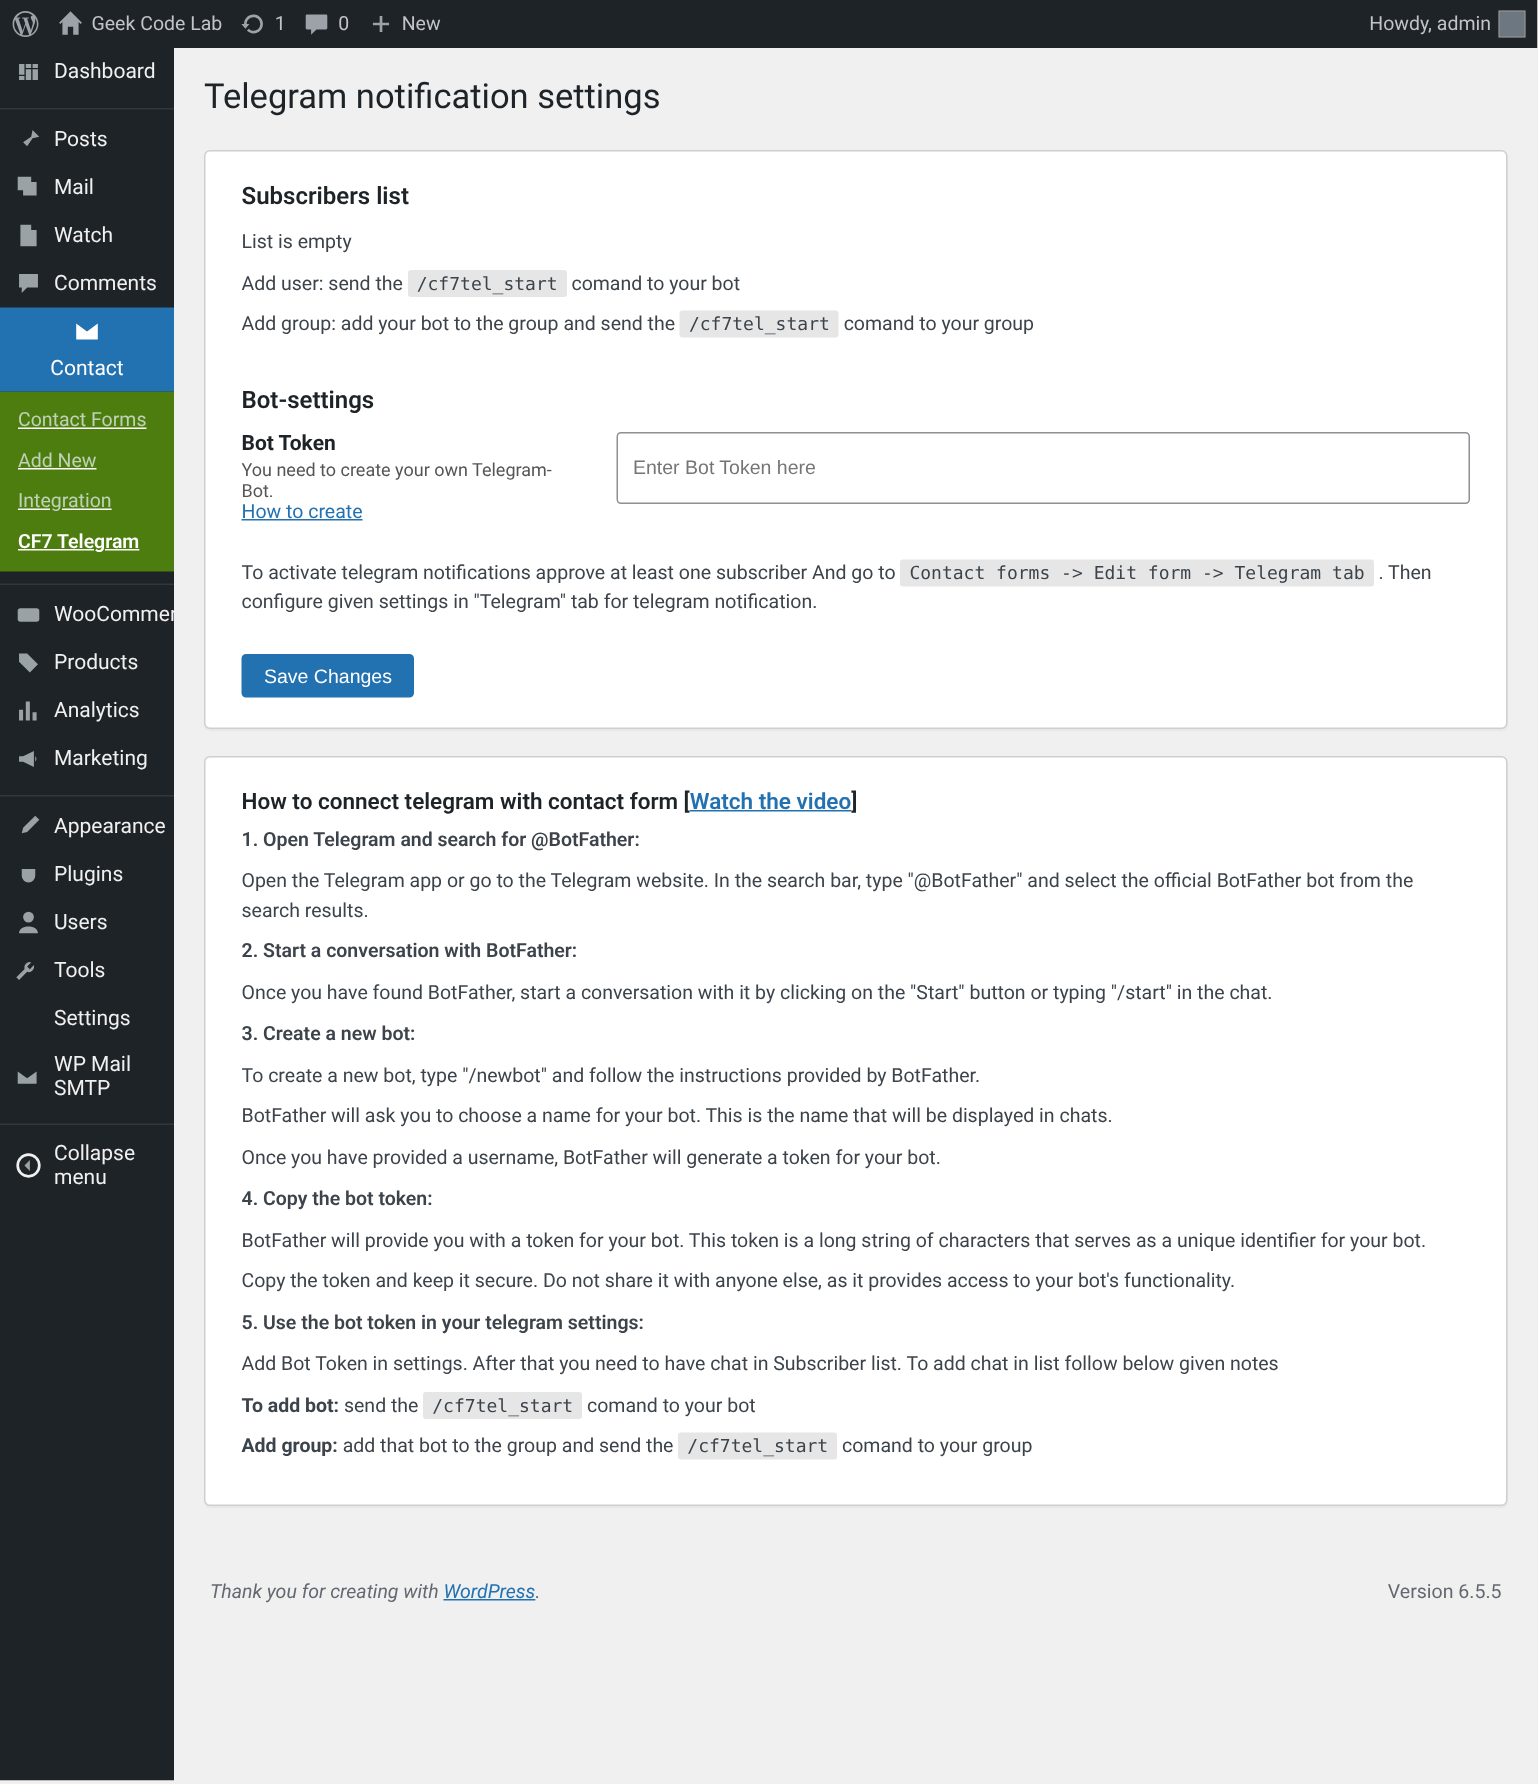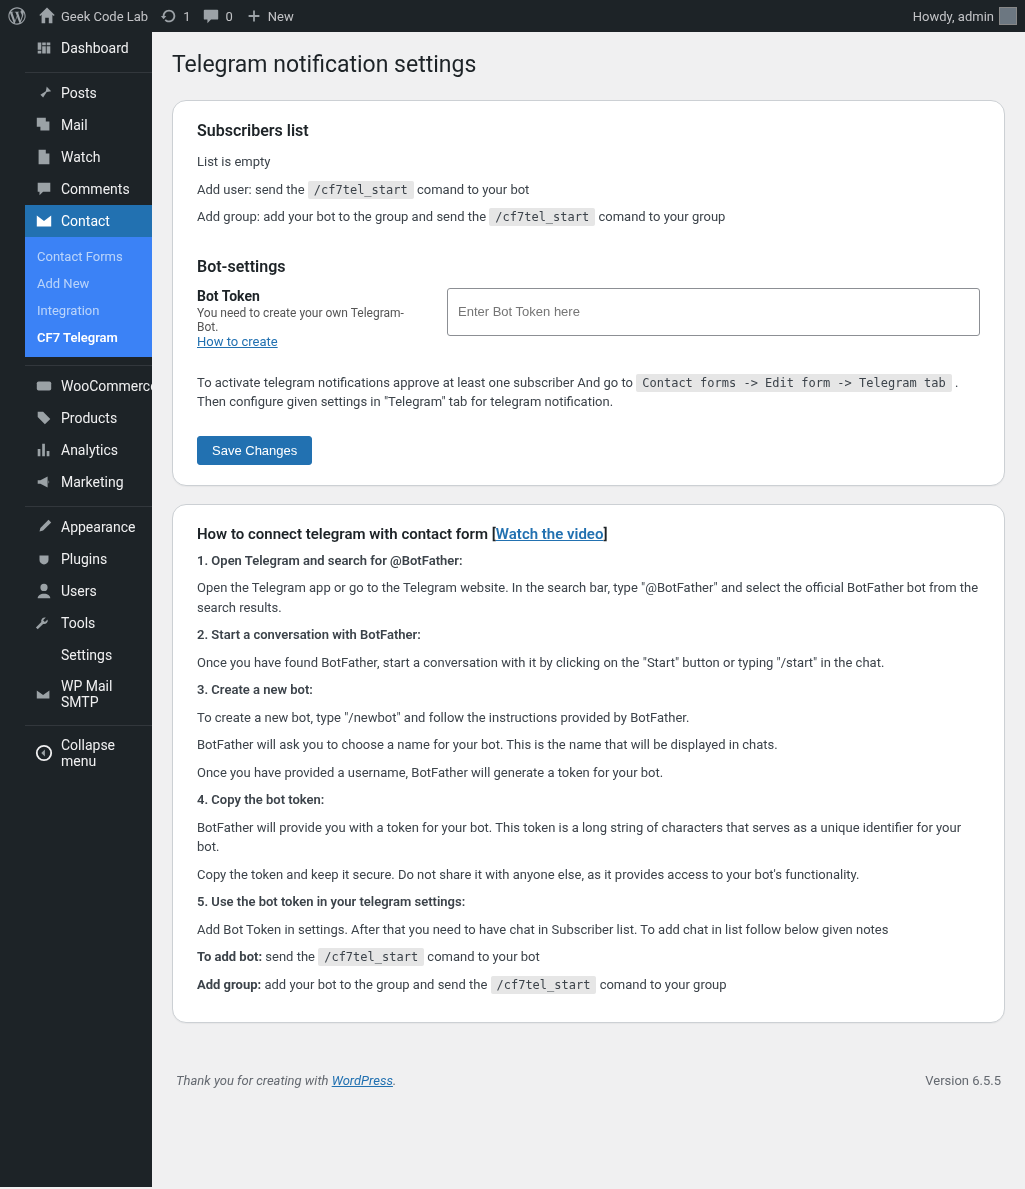--- a/index.html
+++ b/index.html
@@ -8,35 +8,35 @@
 
 
 .adminbar { height: 32px; background: #1d2327; color: #c3c4c7; display: flex; align-items: center; padding: 0 8px; font-size: 13px; justify-content: space-between; }
 .adminbar-left, .adminbar-right { display: flex; align-items: center; gap: 12px; }
 .adminbar-item { display: flex; align-items: center; gap: 5px; color: #c3c4c7; cursor: pointer; }
 .adminbar svg { width: 18px; height: 18px; fill: #9ca2a7; }
 .avatar-box { width: 18px; height: 18px; background: #6c7781; border: 1px solid #888; }
 
 
 .layout { display: flex; }
-.sidebar { width: 152px; background: #1d2327; min-height: 1155px; color: #fff; font-size: 14px; position: relative; padding-left: 25px; }
+.sidebar { width: 116px; background: #1d2327; min-height: 1155px; color: #fff; font-size: 14px; position: relative; }
 .menu-item { display: flex; align-items: center; gap: 8px; padding: 7px 10px; color: #f0f0f1; cursor: pointer; }
 .menu-item svg { width: 18px; height: 18px; fill: rgba(240,246,252,.6); flex-shrink:0; }
-.menu-item.current { background: #2271b1; color: #fff; position: relative; }
+.menu-item.current { background: #2271b1; color: #fff; position: relative; flex-direction: column; }
 .menu-item.current svg { fill: #fff; }
 .menu-item.current::after { content:""; position:absolute; right:-8px; top:50%; margin-top:-8px; border:8px solid transparent; border-right-color:#f0f0f1; }
 .menu-sep { height: 5px; background: transparent; border-bottom: 1px solid #32373c; margin: 4px 0; }
-.submenu { background: #3b82f6; padding: 6px 0; }
+.submenu { background: #4d7c0f; padding: 6px 0; text-decoration: underline; }
 .submenu-item { padding: 6px 12px; color: rgba(240,246,252,.7); font-size: 13px; cursor: pointer; }
 .submenu-item.active { color: #fff; font-weight: 600; }
 
 
 .content { flex: 1; padding: 10px 20px 40px 20px; }
 h1.page-title { font-size: 23px; font-weight: 400; padding: 9px 0 4px 0; color: #1d2327; }
-.panel { background: #fff; border: 1px solid #ccd0d4; border-radius: 14px; padding: 20px 24px; margin-top: 18px; box-shadow: 0 1px 1px rgba(0,0,0,.04); }
+.panel { background: #fff; border: 1px solid #ccd0d4; border-radius: 4px; padding: 20px 24px; margin-top: 18px; box-shadow: 0 1px 1px rgba(0,0,0,.04); }
 h2.section { font-size: 16px; font-weight: 600; color: #1d2327; margin-bottom: 12px; }
 .panel p { margin: 8px 0; line-height: 1.5; color: #3c434a; font-size: 13px; }
 code.inline { background: #e6e6e6; padding: 2px 6px; font-family: Consolas, Monaco, monospace; font-size: 12px; border-radius: 2px; }
 .form-row { display: flex; gap: 30px; margin-top: 10px; align-items:flex-start; }
 .form-label { width: 220px; }
 .form-label b { font-size: 14px; color: #1d2327; }
 .form-label .desc { font-size: 12px; color: #555; margin-top:2px; }
 .form-label a { font-size: 13px; }
 .bot-token-input { flex:1; padding: 6px 10px; border:1px solid #8c8f94; border-radius:3px; font-size:13px; height:48px; }
 .btn-primary { background: #2271b1; color: #fff; border: 1px solid #2271b1; padding: 6px 14px; border-radius: 3px; font-size: 13px; cursor: pointer; margin-top: 16px; }
@@ -264,21 +264,21 @@
       <p class="howto-step">4. Copy the bot token:</p>
       <p>BotFather will provide you with a token for your bot. This token is a long string of characters that serves as a unique identifier for your bot.</p>
       <p>Copy the token and keep it secure. Do not share it with anyone else, as it provides access to your bot's functionality.</p>
 
       <p class="howto-step">5. Use the bot token in your telegram settings:</p>
       <p>Add Bot Token in settings. After that you need to have chat in Subscriber list. To add chat in list follow below given notes</p>
       <p>
         <b>To add bot:</b><span> send the </span><code class="inline">/cf7tel_start</code><span> comand to your bot</span>
       </p>
       <p>
-        <b>Add group:</b><span> add your bot to the group and send the </span><code class="inline">/cf7tel_start</code><span> comand to your group</span>
+        <b>Add group:</b><span> add that bot to the group and send the </span><code class="inline">/cf7tel_start</code><span> comand to your group</span>
       </p>
     </div>
 
     <div class="footer">
       <span>
         <span>Thank you for creating with </span><a href="#">WordPress</a><span>.</span>
       </span>
       <span class="version">Version 6.5.5</span>
     </div>
   </div>

